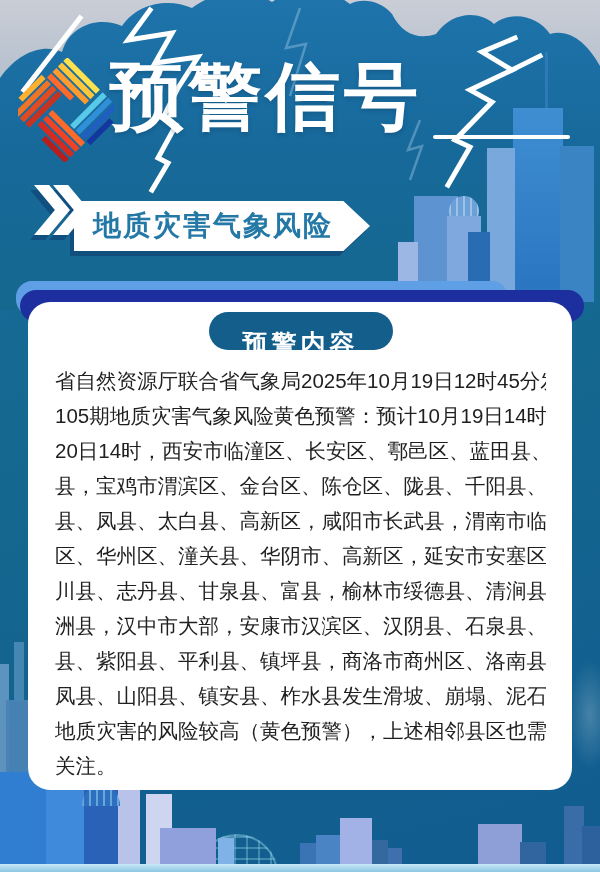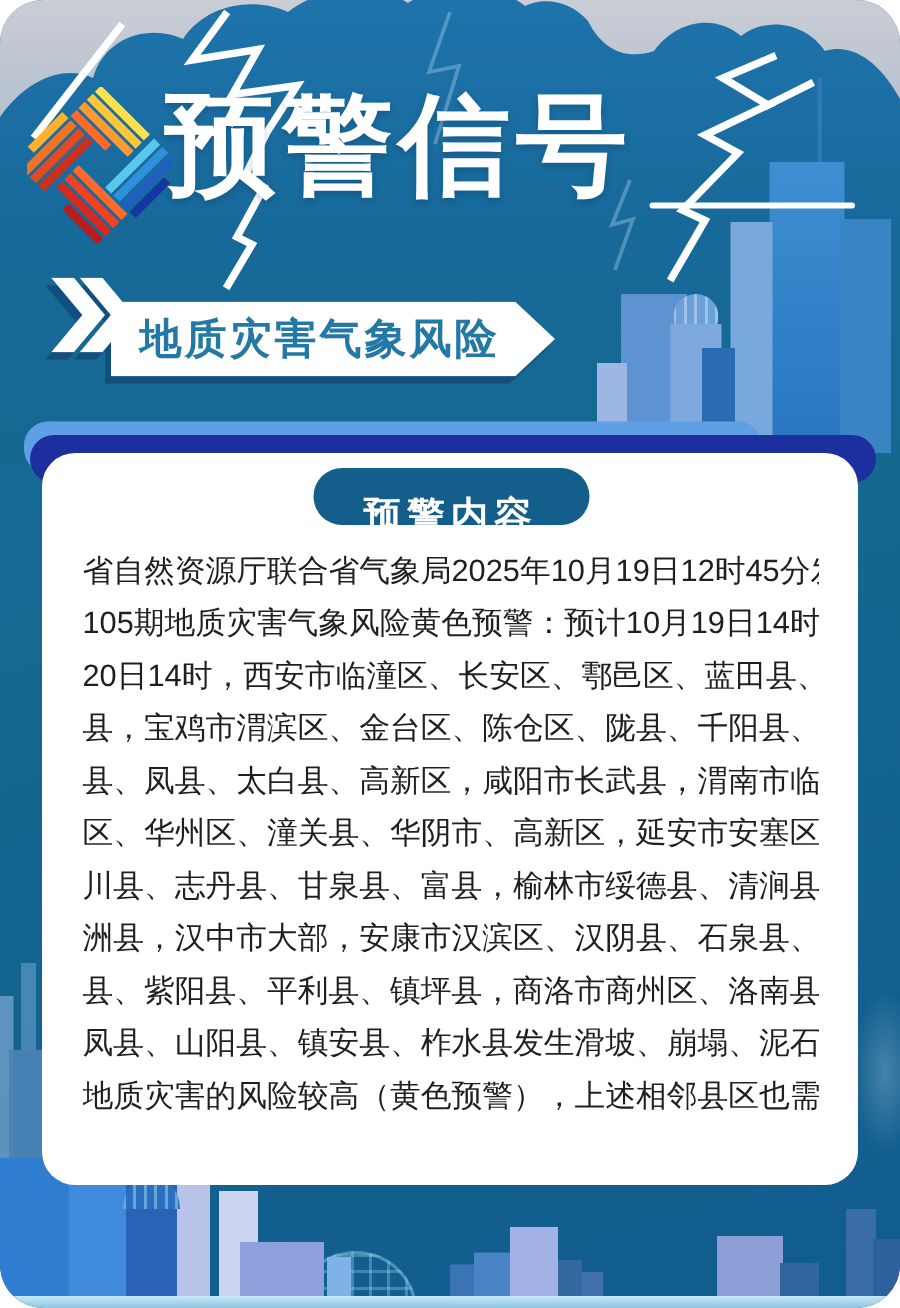--- a/index.html
+++ b/index.html
@@ -1,18 +1,18 @@
 <!DOCTYPE html>
 <html><head>
 <meta charset="utf-8">
 <style>
   html,body{margin:0;padding:0;}
   body{font-family:"Liberation Sans",sans-serif;}
   #stage{position:relative;width:600px;height:872px;overflow:hidden;
-         background:linear-gradient(165deg,#1a6da0 0%,#15688f 45%,#12608f 80%,#115c90 100%);border-radius:29px;}
+         background:linear-gradient(165deg,#1a6da0 0%,#15688f 45%,#12608f 80%,#115c90 100%);}
   
   #sky-svg{position:absolute;left:0;top:0;z-index:1;}
   
   .bld{position:absolute;z-index:2;}
   .w-dash{background-image:repeating-linear-gradient(180deg,rgba(255,255,255,.45) 0 2px,transparent 2px 10px);}
   .w-dash2{background-image:repeating-linear-gradient(180deg,rgba(255,255,255,.6) 0 3px,transparent 3px 11px),
            repeating-linear-gradient(90deg,transparent 0 4px,rgba(20,60,120,.18) 4px 8px);}
   .stripes{background-image:repeating-linear-gradient(180deg,rgba(10,40,96,.4) 0 3px,transparent 3px 9px);}
   
   #logo{position:absolute;left:18px;top:58px;z-index:4;}
@@ -150,20 +150,21 @@
         <div class="body-line">105期地质灾害气象风险黄色预警：预计10月19日14时-10月</div>
         <div class="body-line">20日14时，西安市临潼区、长安区、鄠邑区、蓝田县、周至</div>
         <div class="body-line">县，宝鸡市渭滨区、金台区、陈仓区、陇县、千阳县、麟游</div>
         <div class="body-line">县、凤县、太白县、高新区，咸阳市长武县，渭南市临渭</div>
         <div class="body-line">区、华州区、潼关县、华阴市、高新区，延安市安塞区、延</div>
         <div class="body-line">川县、志丹县、甘泉县、富县，榆林市绥德县、清涧县、子</div>
         <div class="body-line">洲县，汉中市大部，安康市汉滨区、汉阴县、石泉县、宁陕</div>
         <div class="body-line">县、紫阳县、平利县、镇坪县，商洛市商州区、洛南县、丹</div>
         <div class="body-line">凤县、山阳县、镇安县、柞水县发生滑坡、崩塌、泥石流等</div>
         <div class="body-line">地质灾害的风险较高（黄色预警），上述相邻县区也需高度</div>
+        <div class="body-line last">关注。</div>
       </div>
   </div>
 
   <div class="bld w-dash" style="left:0;top:664px;width:9px;height:130px;background:#6b9bc8;opacity:.85;z-index:3;"></div>
   <div class="bld w-dash" style="left:6px;top:700px;width:22px;height:94px;background:#4a83b6;opacity:.95;z-index:3;"></div>
   <div class="bld" style="left:14px;top:642px;width:10px;height:60px;background:rgba(120,170,215,.5);z-index:2;"></div>
   <div class="soft" style="left:568px;top:660px;width:44px;height:110px;background:radial-gradient(closest-side,rgba(255,255,255,.22),rgba(255,255,255,0));"></div>
 
   <div id="globe"></div>
   <div class="bbld w-dash2" style="left:0;top:772px;width:46px;height:96px;background:#2f7ed2;"></div>

